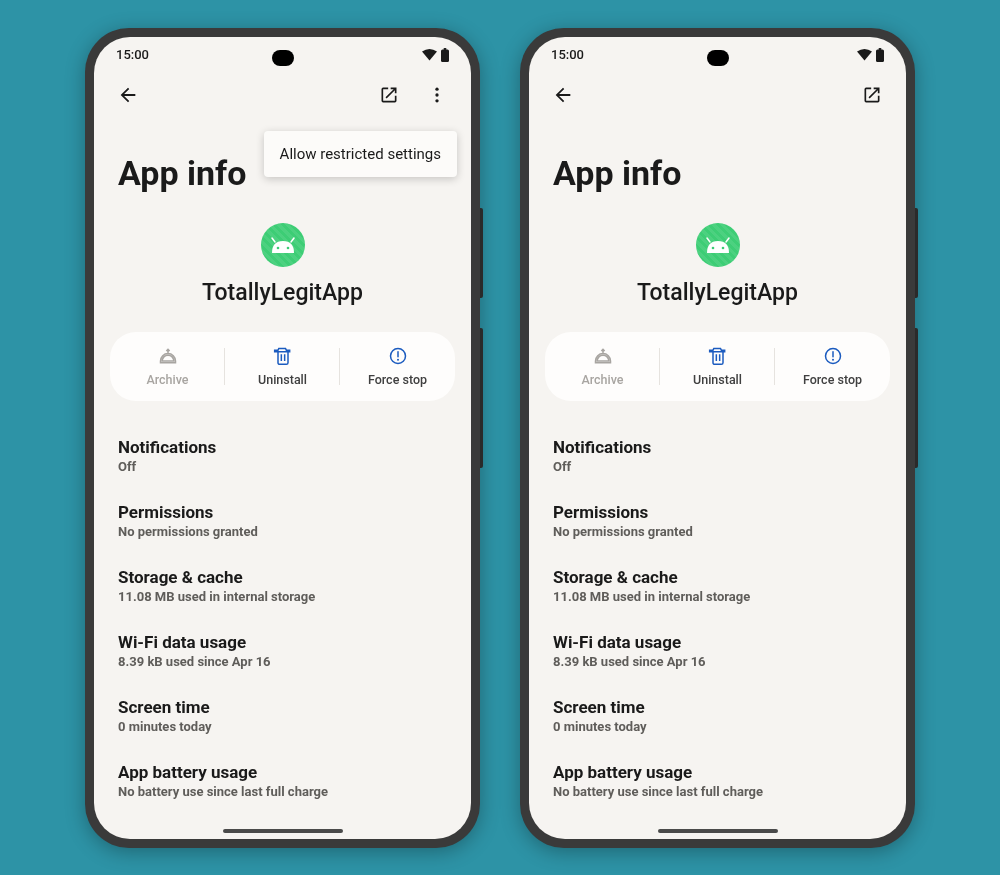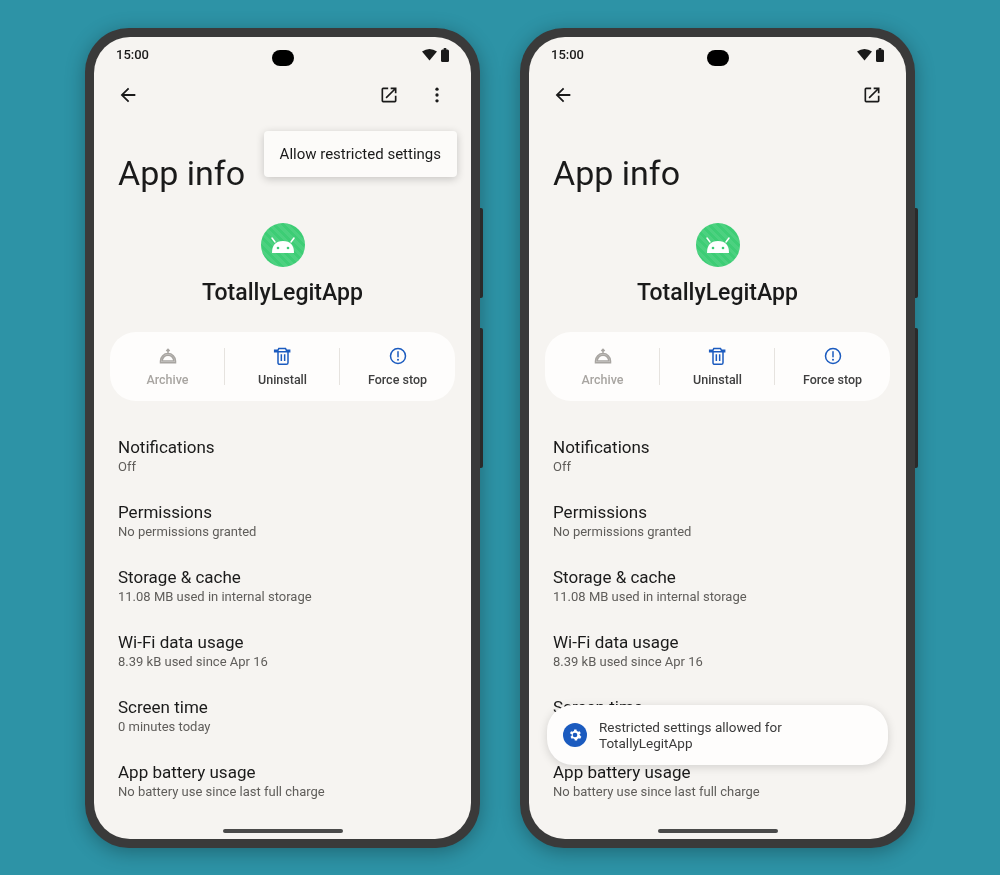--- a/index.html
+++ b/index.html
@@ -97,21 +97,21 @@
     border-radius: 4px;
     box-shadow: 0 2px 8px rgba(0,0,0,0.2);
     padding: 14px 16px;
     font-size: 15px;
     color: #1a1a1a;
     z-index: 10;
     margin-left: 44px;
   }
   .page-title {
     font-size: 34px;
-    font-weight: 400;
+    font-weight: 700;
     color: #1a1a1a;
     padding: 36px 24px 30px;
   }
   .app-header {
     display: flex;
     flex-direction: column;
     align-items: center;
     gap: 12px;
     padding-bottom: 26px;
   }
@@ -159,21 +159,21 @@
     position: absolute;
     right: 0;
     top: 2px;
     bottom: 2px;
     width: 1px;
     background: #e6e3df;
   }
   .action-disabled { color: #a8a5a1; }
   .action-primary { color: #404040; }
   .settings-list { padding: 0 24px; }
-  .setting-item { padding: 14px 0; cursor: pointer; }
+  .setting-item { padding: 14px 0; cursor: pointer; font-weight: bold; }
   .setting-title { font-size: 17px; color: #1a1a1a; margin-bottom: 2px; }
   .setting-sub { font-size: 13px; color: #5f5d5a; }
   .snackbar {
     position: absolute;
     bottom: 74px;
     left: 18px;
     right: 18px;
     background: #fefdfc;
     border-radius: 26px;
     padding: 14px 16px;
@@ -417,24 +417,16 @@
       <div class="setting-item">
         <div class="setting-title">Screen time</div>
         <div class="setting-sub">0 minutes today</div>
       </div>
       <div class="setting-item">
         <div class="setting-title">App battery usage</div>
         <div class="setting-sub">No battery use since last full charge</div>
       </div>
     </div>
 
-    <div class="snackbar">
-      <div class="snackbar-icon">
-        <svg width="14" height="14" viewBox="0 0 24 24">
-            <path d="M12 8a4 4 0 1 0 0 8 4 4 0 0 0 0-8zm8.9 4c0 .5 0 1-.1 1.4l2.1 1.6-2 3.5-2.5-1a7 7 0 0 1-2.4 1.4l-.4 2.6h-4l-.4-2.6a7 7 0 0 1-2.4-1.4l-2.5 1-2-3.5 2.1-1.6a8 8 0 0 1 0-2.8L3.3 9l2-3.5 2.5 1A7 7 0 0 1 10.2 5l.4-2.6h4l.4 2.6a7 7 0 0 1 2.4 1.4l2.5-1 2 3.5-2.1 1.6c.1.5.1 1 .1 1.5z" fill="#fff"></path>
-          </svg>
-      </div>
-      <span>Restricted settings allowed for TotallyLegitApp</span>
-    </div>
 
     <div class="nav-pill"></div>
   </div>
 </div>
 
 </body></html>

